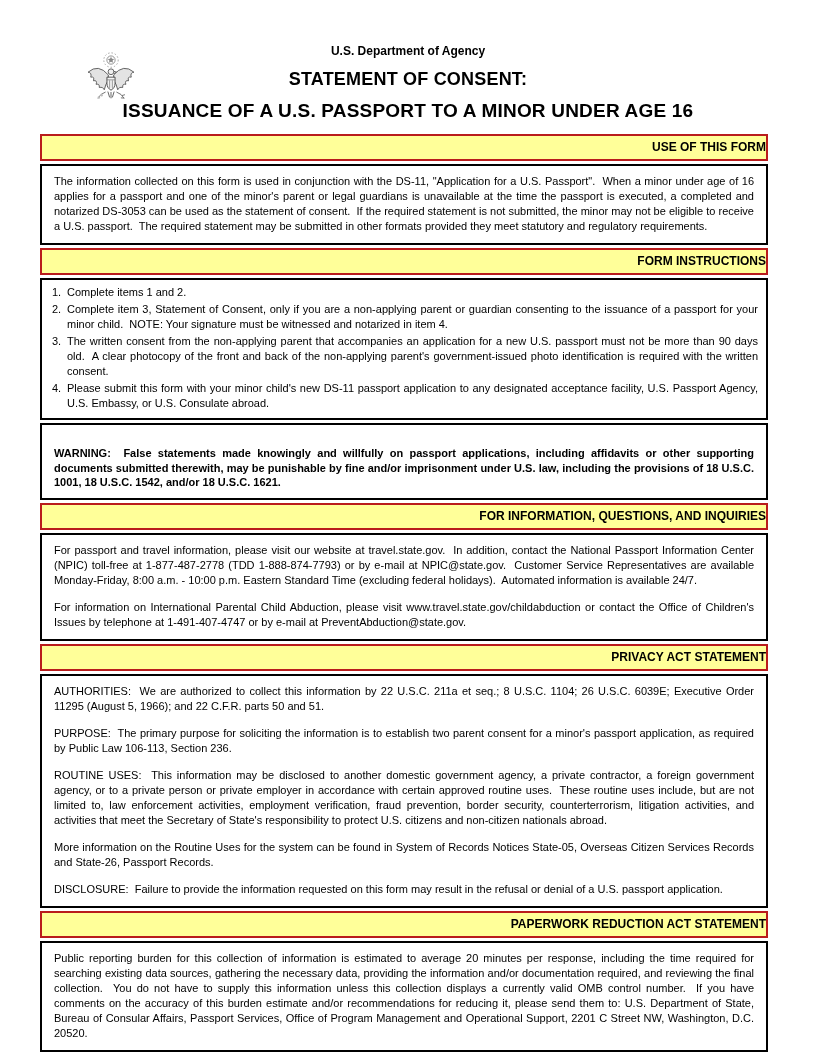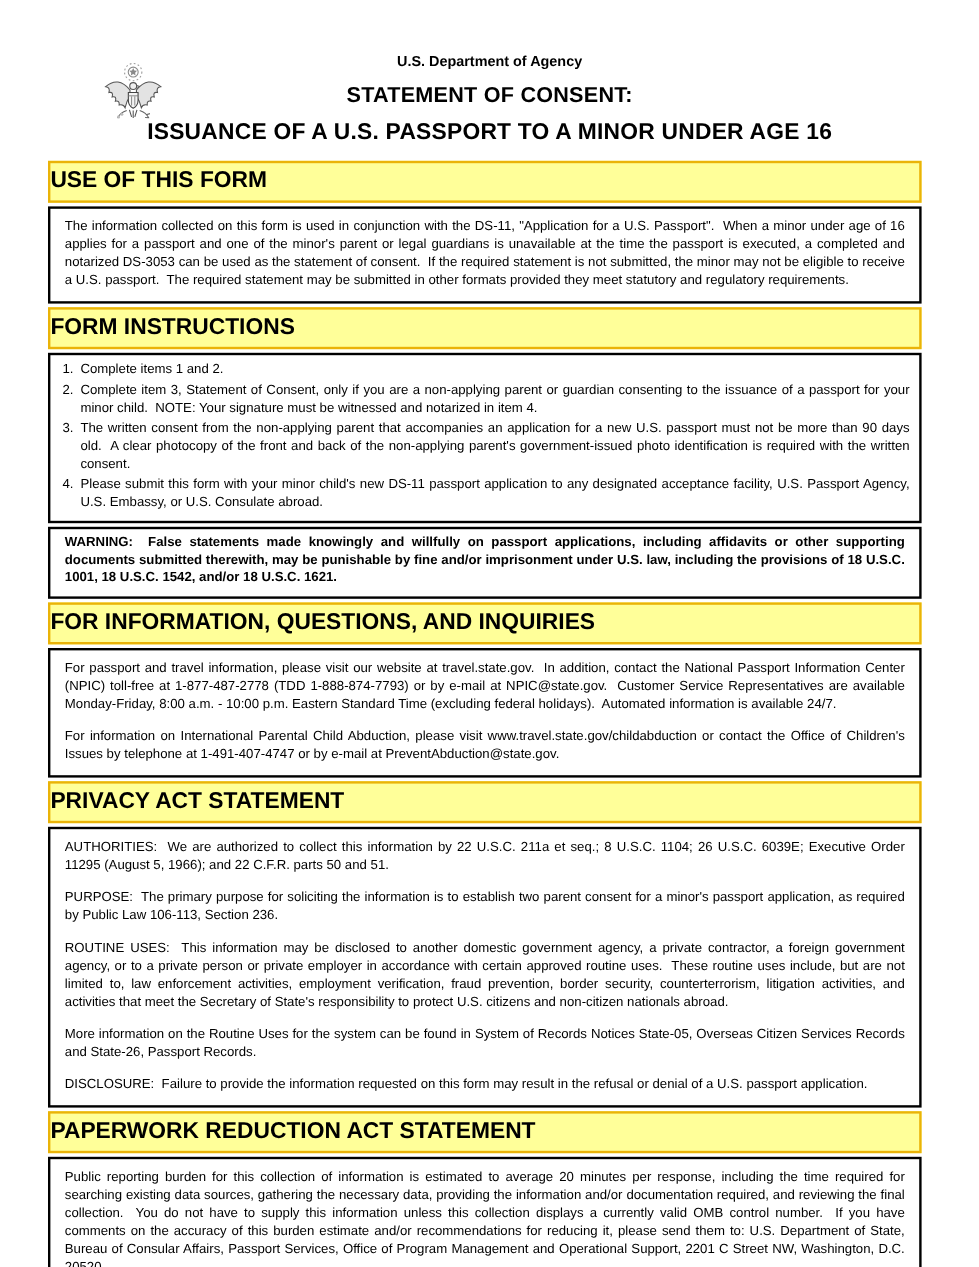--- a/index.html
+++ b/index.html
@@ -13,38 +13,38 @@
   }
   .content { margin: 0 48px 0 40px; }
   .hdr { text-align: center; }
   .hdr-agency { padding-top: 44px; font-size: 12px; font-weight: bold; }
   .hdr-l1 { margin-top: 11px; font-size: 18px; font-weight: bold; letter-spacing: .2px; }
   .hdr-l2 { margin-top: 10px; font-size: 19px; font-weight: bold; letter-spacing: .2px; }
   .seal { position: absolute; left: 84px; top: 50px; width: 54px; height: 66px; }
   .banner {
     margin-top: 3px;
     background: #FFFF99;
-    border: 2px solid #eab308;
+    border: 2px solid #b91c1c;
     font-weight: bold;
-    font-size: 19px;
-    text-align: left;
+    font-size: 12px;
+    text-align: right;
     padding: 4px 0 5px;
   }
   .banner.first { margin-top: 12px; }
   .box {
     margin-top: 3px;
     border: 2px solid #000;
     padding: 4px 8px 5px;
     font-size: 11px;
     line-height: 15px;
     text-align: justify;
   }
   .box p { margin: 4px; white-space: pre-wrap; }
   .box p + p { margin-top: 12px; }
-  .warn { font-weight: bold; line-height: 14.5px; padding-top: 0; padding-bottom: 4px; }
+  .warn { font-weight: bold; line-height: 14.5px; padding-top: 17px; padding-bottom: 4px; }
   .list { padding: 1px 0 2px; }
   .li { display: flex; margin-top: 2px; }
   .li:first-child { margin-top: 0; }
   .num { flex: 0 0 17px; padding-left: 2px; }
   .li-text { flex: 1; text-align: justify; white-space: pre-wrap; }
   .footer {
     display: flex; justify-content: space-between;
     margin-top: 18px;
     font-size: 11px; font-weight: bold;
   }

